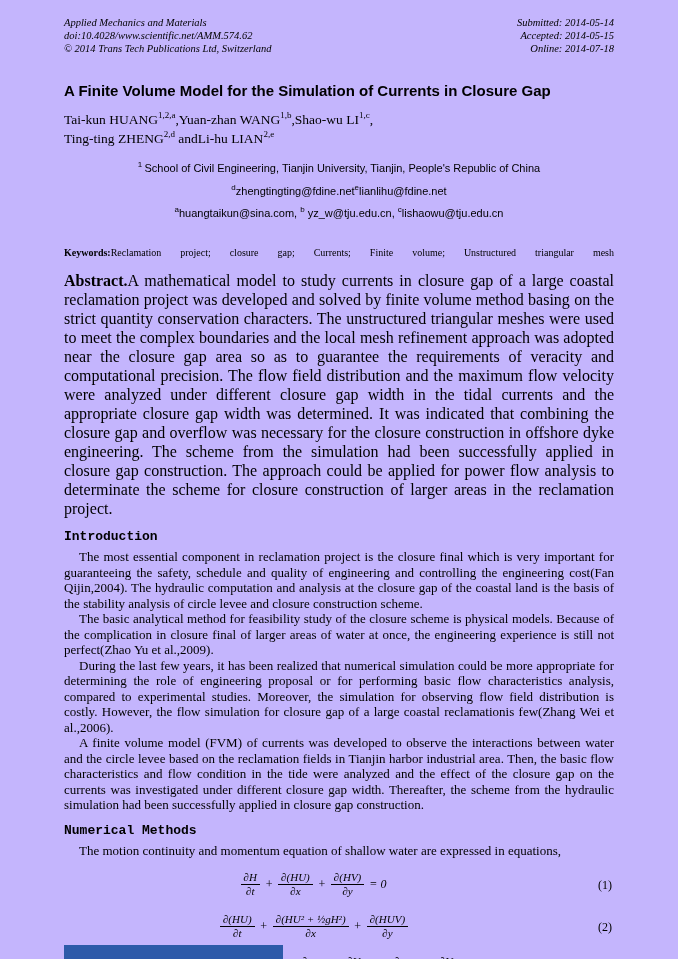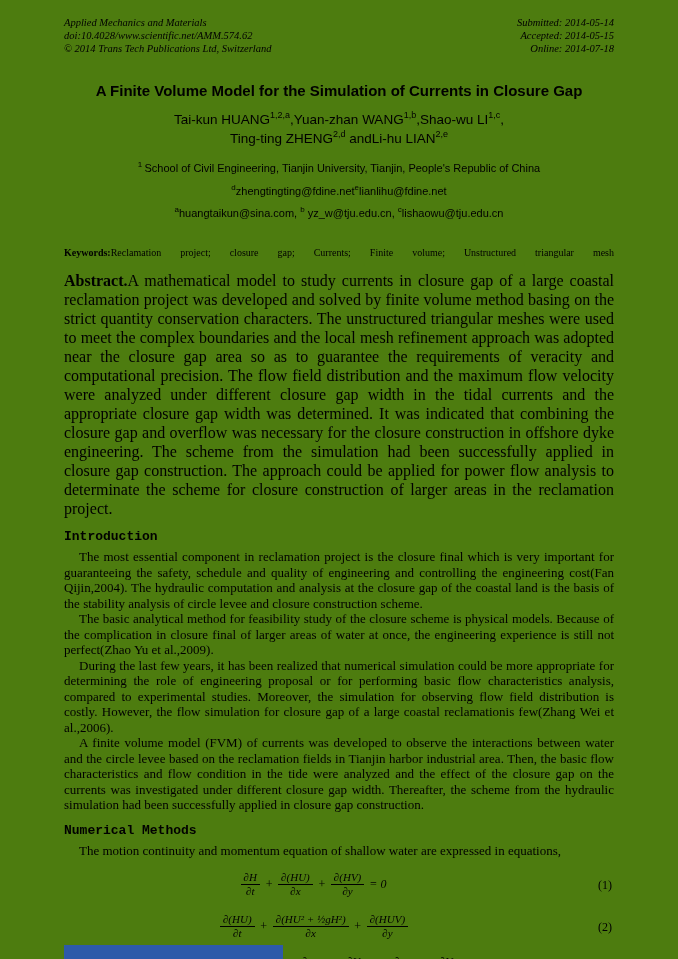--- a/index.html
+++ b/index.html
@@ -1,38 +1,38 @@
 <!DOCTYPE html>
 <html><head>
 <meta charset="utf-8">
 <style>
   html,body{margin:0;padding:0;background:#ffffff;}
   .page{
     position:relative;
     width:678px;height:959px;
     box-sizing:border-box;
-    background:#4d7c0f;
+    background:#c4b5fd;
     padding:16px 64px 0 64px;
     overflow:hidden;
     font-family:"Liberation Serif", serif;
     color:#000;
   }
   .pdf-header{
     display:flex;justify-content:space-between;
     font-style:italic;font-size:10.5px;line-height:1.26;
   }
   .header-right{text-align:right;}
   .title{
     font-family:"Liberation Sans", sans-serif;
-    font-size:15px;font-weight:bold;text-align:center;
+    font-size:15px;font-weight:bold;text-align:left;
     margin:26px 0 10px 0;
   }
   .authors{
-    font-family:Liberation Sans, sans-serif;
-    font-size:13.5px;text-align:center;line-height:1.35;
+    font-family:Liberation Serif, serif;
+    font-size:13.5px;text-align:left;line-height:1.35;
   }
   .authors sup{font-size:9px;}
   .affiliations{
     font-family:"Liberation Sans", sans-serif;
     font-size:11px;text-align:center;margin-top:12px;
   }
   .affil{margin-top:9px;text-align:center;}
   .affil sup{font-size:8px;}
   .keywords{
     margin-top:28px;

